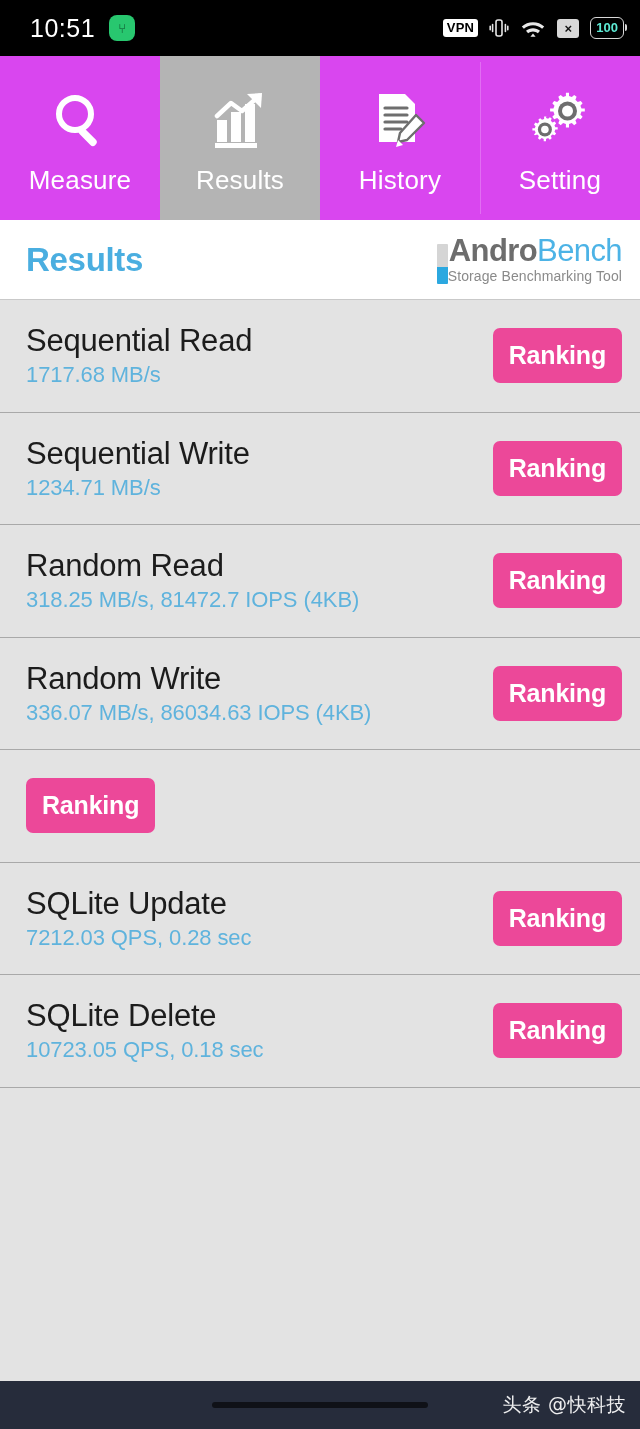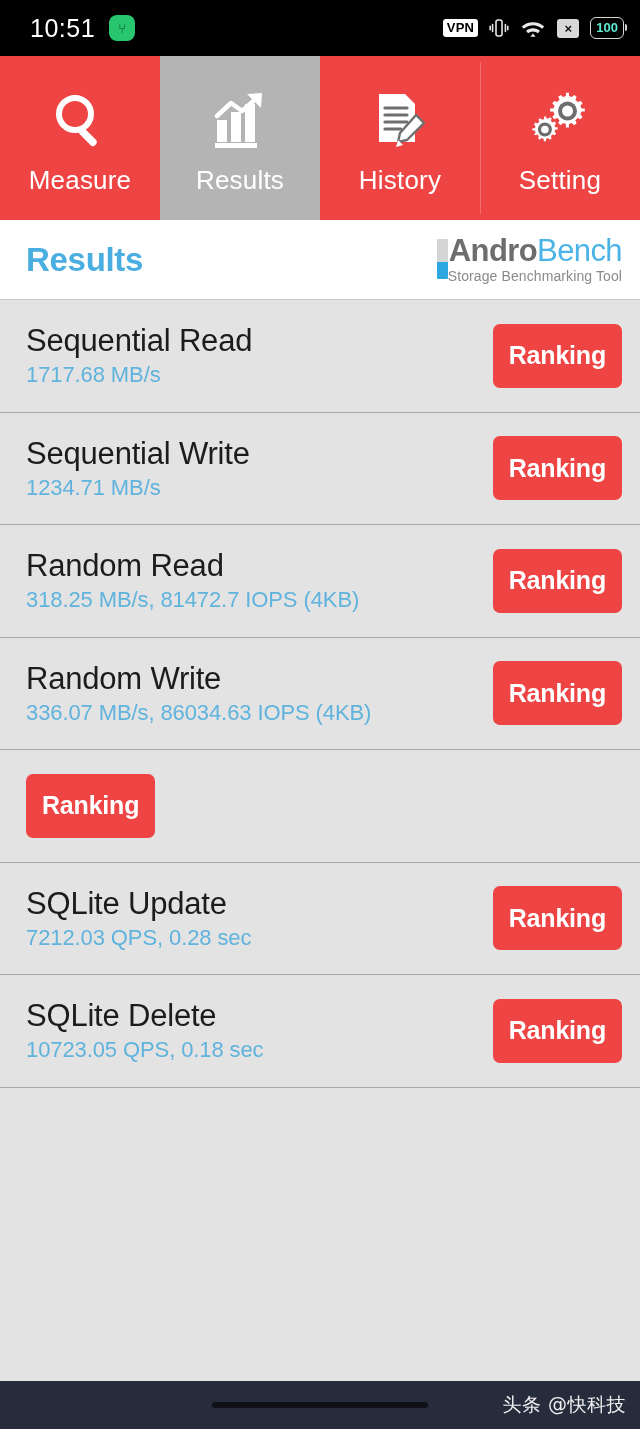--- a/index.html
+++ b/index.html
@@ -44,21 +44,21 @@
   .sb-batt:after {
     content:""; position:absolute; right:-4px; top:6px;
     width:2.5px; height:7px; background:#d8d8d8; border-radius:0 2px 2px 0;
   }
 
   
   .tabbar { display:flex; height:164px; flex:0 0 164px; background:#6e6e6e; }
   .tab {
     flex:1; display:flex; flex-direction:column;
     align-items:center; justify-content:center;
-    background:#ef4444; position:relative; gap:6px;
+    background:#d946ef; position:relative; gap:6px;
   }
   .tab + .tab:before {
     content:""; position:absolute; left:0; top:6px; bottom:6px;
     width:1px; background:rgba(255,255,255,.22);
   }
   .tab.active { background:#b4b4b4; }
   .tab.active:before, .tab.active + .tab:before { background:transparent; }
   .tab-ico { height:80px; display:flex; align-items:center; justify-content:center; }
   .tab-ico svg { display:block; }
   .tab-label {
@@ -67,21 +67,21 @@
   }
   .tab.active .tab-label { color:#ffffff; }
 
   
   .appheader {
     flex:0 0 80px; background:#fff;
     display:flex; align-items:center; justify-content:space-between;
     padding:0 18px 0 26px; border-bottom:1px solid #c9c9c9;
   }
   .page-title { font-size:33px; font-weight:700; color:#4aaee0; letter-spacing:-.3px; }
-  .logo { display:flex; align-items:center; }
+  .logo { display:flex; align-items:flex-end; }
   .logo-bar { width:11px; height:40px; border-radius:1px; overflow:hidden; display:flex; flex-direction:column; }
   .logo-bar i { display:block; width:100%; }
   .logo-bar .lb-top { flex:1; background:#d5d5d5; }
   .logo-bar .lb-bot { height:17px; background:#2ba8e0; }
   .logo-text { display:flex; flex-direction:column; align-items:flex-end; }
   .logo-word { font-size:31px; font-weight:700; line-height:1.02; letter-spacing:-.6px; }
   .logo-word .andro { color:#6d6d6d; }
   .logo-word .bench { color:#4cb3e6; font-weight:400; }
   .logo-tag { font-size:14px; color:#8a8a8a; letter-spacing:.1px; margin-top:1px; }
 
@@ -89,24 +89,24 @@
   .list { flex:1 1 auto; background:#e3e3e3; overflow:hidden; }
   .row {
     height:112.5px; display:flex; align-items:center;
     justify-content:space-between; padding:0 18px 0 26px;
     border-bottom:1px solid #a9a9a9;
   }
   .row-text { display:flex; flex-direction:column; gap:5px; }
   .row-title { font-size:31px; color:#1c1c1c; font-weight:400; letter-spacing:-.2px; line-height:1.1; }
   .row-sub { font-size:22px; color:#5fb3dd; letter-spacing:-.1px; line-height:1.1; }
   .rank-btn {
-    background:#ef4444; color:#fff; border:none; border-radius:7px;
+    background:#ec4899; color:#fff; border:none; border-radius:7px;
     font-family:"Liberation Sans", sans-serif;
     font-size:25px; font-weight:700; letter-spacing:-.2px;
-    padding:0 16px; height:64px; min-width:124px;
+    padding:0 16px; height:55px; min-width:124px;
     display:flex; align-items:center; justify-content:center;
     cursor:pointer;
   }
   .list-filler { flex:1 1 auto; background:#e3e3e3; }
 
   
   .navbar {
     flex:0 0 48px; background:#262c3b; position:relative;
     display:flex; align-items:center; justify-content:center;
   }

